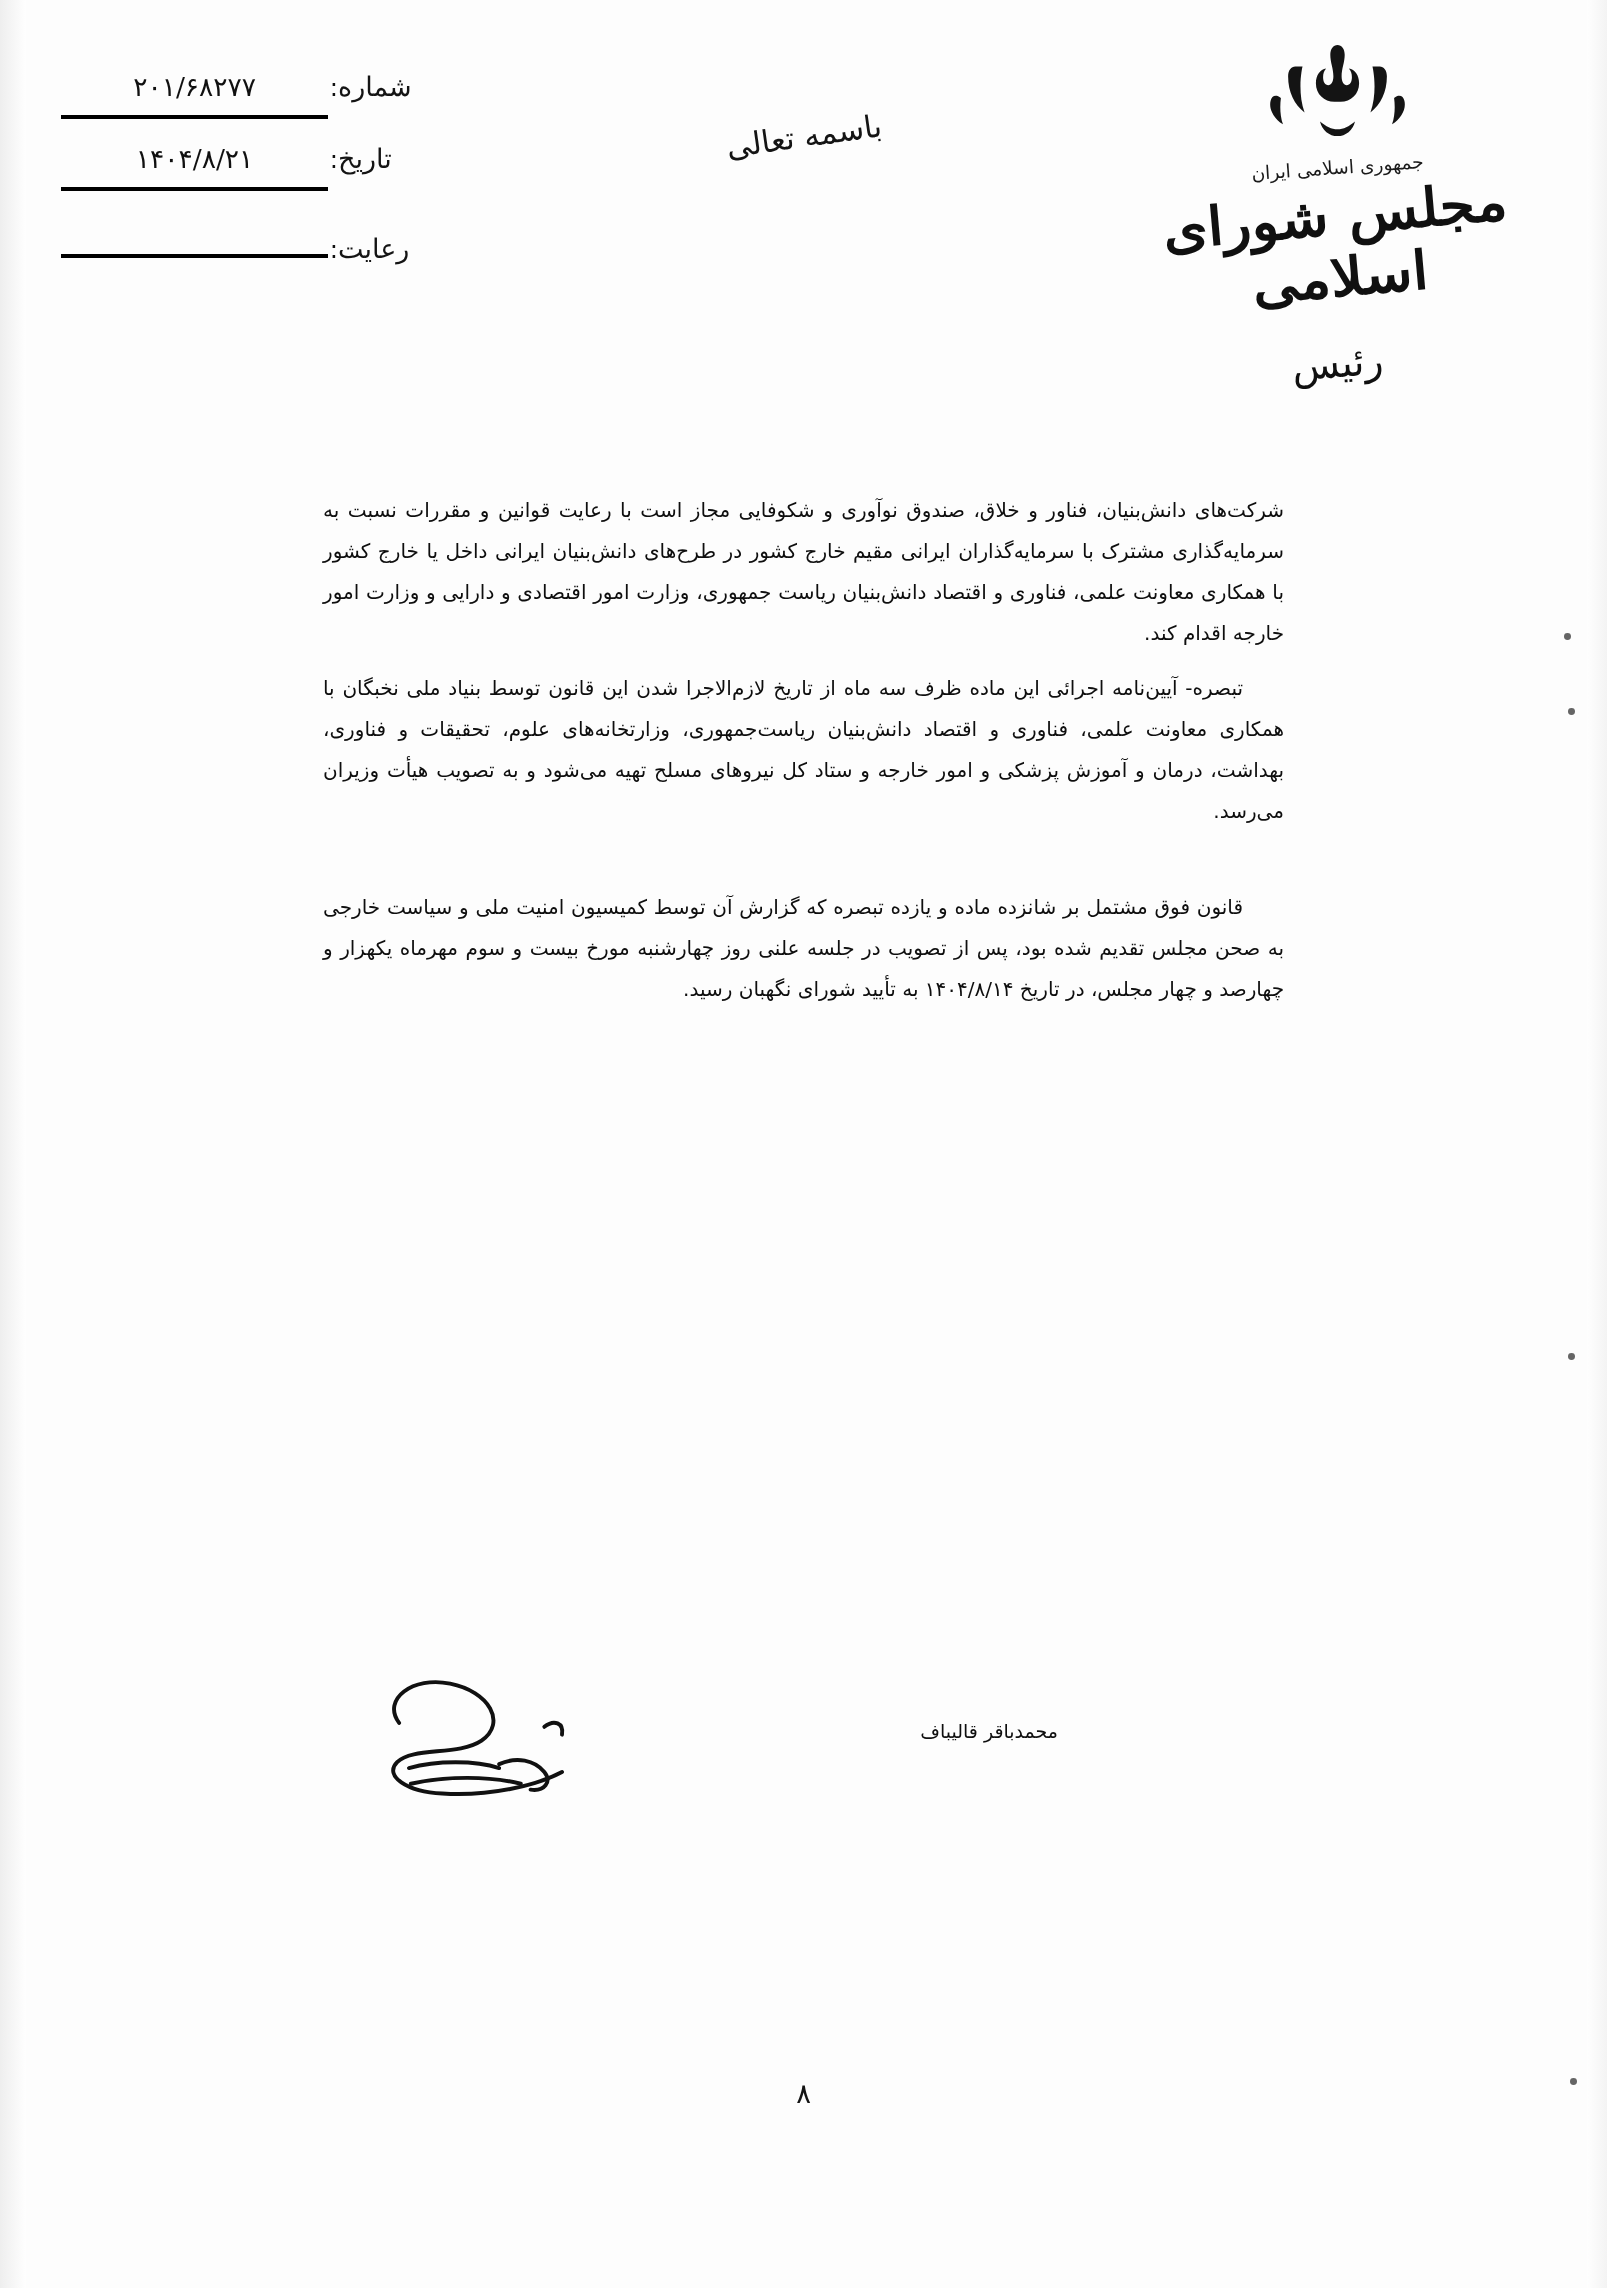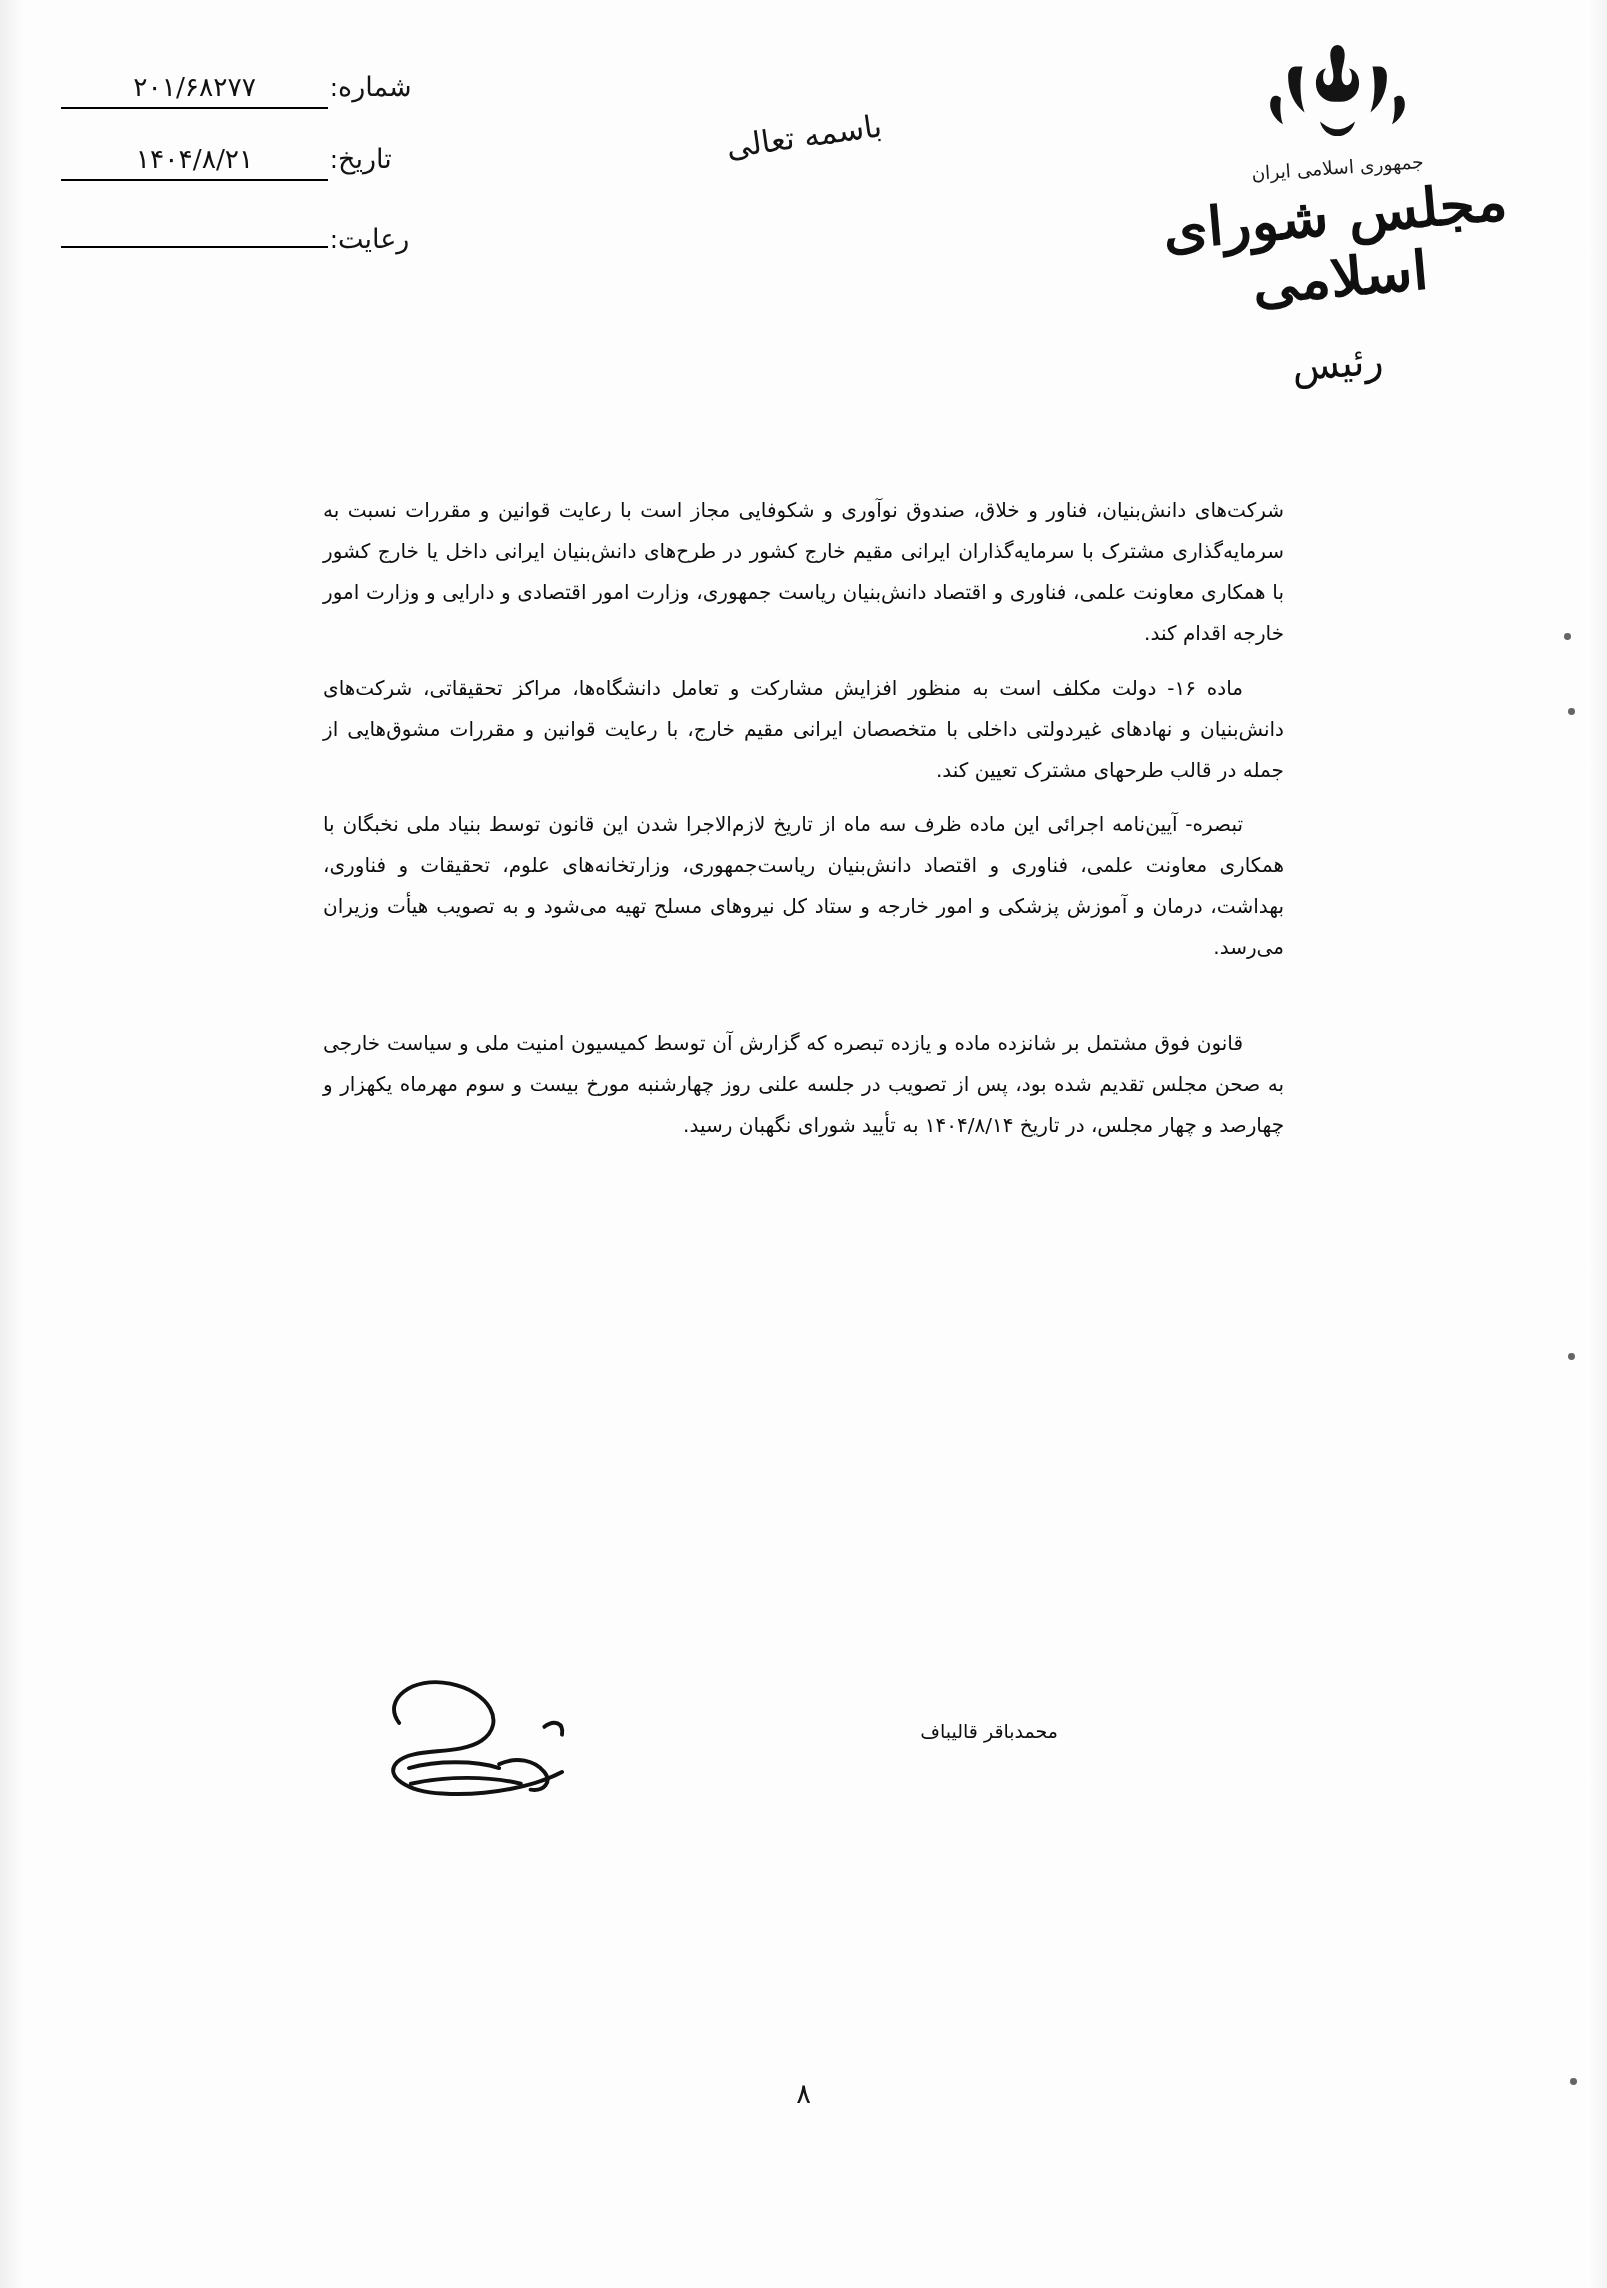--- a/index.html
+++ b/index.html
@@ -102,22 +102,22 @@
     flex: 0 0 auto;
     width: 9.8px;
     font-size: 24.5px;
   }
   .meta-value {
     flex: 1 1 auto;
     font-size: 26.5px;
     color: #101010;
     font-family: "DejaVu Serif", "Liberation Serif", serif;
     text-align: center;
-    border-bottom: 2px solid #000000;
-    padding-bottom: 5px;
+    border-bottom: 4px solid #000000;
+    padding-bottom: 13px;
     letter-spacing: 1px;
   }
   .meta-value.empty {
     min-height: 25.5px;
   }
 
   
   .besmellah {
     position: absolute;
     top: 118px;
@@ -238,21 +238,20 @@
     </div>
     <div class="meta-row">
       <span class="meta-label">رعایت</span>
       <span class="meta-colon">:</span>
       <span class="meta-value empty"></span>
     </div>
   </div>
 
   <div class="body">
     <p class="para">شرکت‌های دانش‌بنیان، فناور و خلاق، صندوق نوآوری و شکوفایی مجاز است با رعایت قوانین و مقررات نسبت به سرمایه‌گذاری مشترک با سرمایه‌گذاران ایرانی مقیم خارج کشور در طرح‌های دانش‌بنیان ایرانی داخل یا خارج کشور با همکاری معاونت علمی، فناوری و اقتصاد دانش‌بنیان ریاست جمهوری، وزارت امور اقتصادی و دارایی و وزارت امور خارجه اقدام کند.</p>
-    <p class="para indent">ماده ۱۶- دولت مکلف است به منظور افزایش مشارکت و تعامل دانشگاه‌ها، مراکز تحقیقاتی، شرکت‌های دانش‌بنیان و نهادهای غیردولتی داخلی با متخصصان ایرانی مقیم خارج، با رعایت قوانین و مقررات مشوق‌هایی از جمله در قالب طرحهای مشترک تعیین کند.</p>
     <p class="para indent">تبصره- آیین‌نامه اجرائی این ماده ظرف سه ماه از تاریخ لازم‌الاجرا شدن این قانون توسط بنیاد ملی نخبگان با همکاری معاونت علمی، فناوری و اقتصاد دانش‌بنیان ریاست‌جمهوری، وزارتخانه‌های علوم، تحقیقات و فناوری، بهداشت، درمان و آموزش پزشکی و امور خارجه و ستاد کل نیروهای مسلح تهیه می‌شود و به تصویب هیأت وزیران می‌رسد.</p>
     <p class="para indent gap-top">قانون فوق مشتمل بر شانزده ماده و یازده تبصره که گزارش آن توسط کمیسیون امنیت ملی و سیاست خارجی به صحن مجلس تقدیم شده بود، پس از تصویب در جلسه علنی روز چهارشنبه مورخ بیست و سوم مهرماه یکهزار و چهارصد و چهار مجلس، در تاریخ ۱۴۰۴/۸/۱۴ به تأیید شورای نگهبان رسید.</p>
   </div>
 
   <div class="sign-scribble">
     <svg width="314" height="157" viewBox="0 0 320 160" aria-hidden="true">
       <g fill="none" stroke="#111111" stroke-width="4" stroke-linecap="round">
         <path d="M48 58 C30 34 62 10 100 18 C140 26 158 58 132 76 C108 92 62 82 46 98 C32 112 56 128 92 130 C140 133 188 122 214 108"></path>
         <path d="M58 104 C86 96 126 96 150 104"></path>
         <path d="M60 120 C96 112 140 112 172 120"></path>

